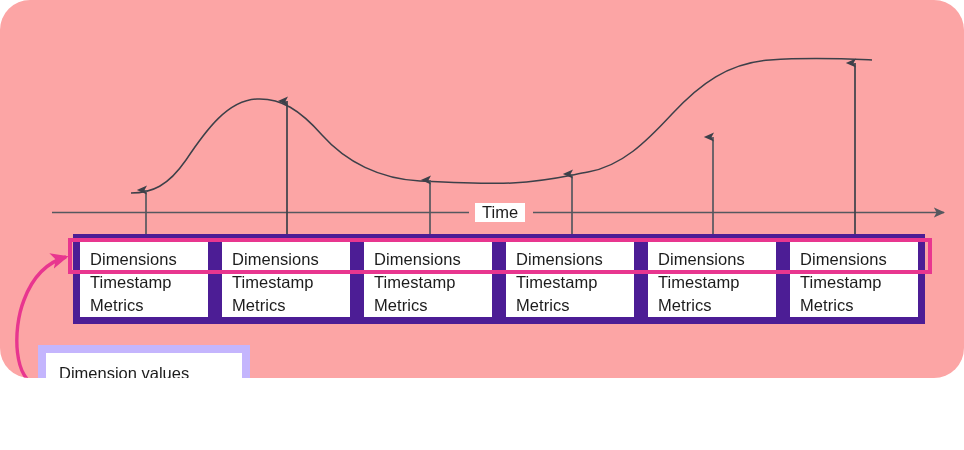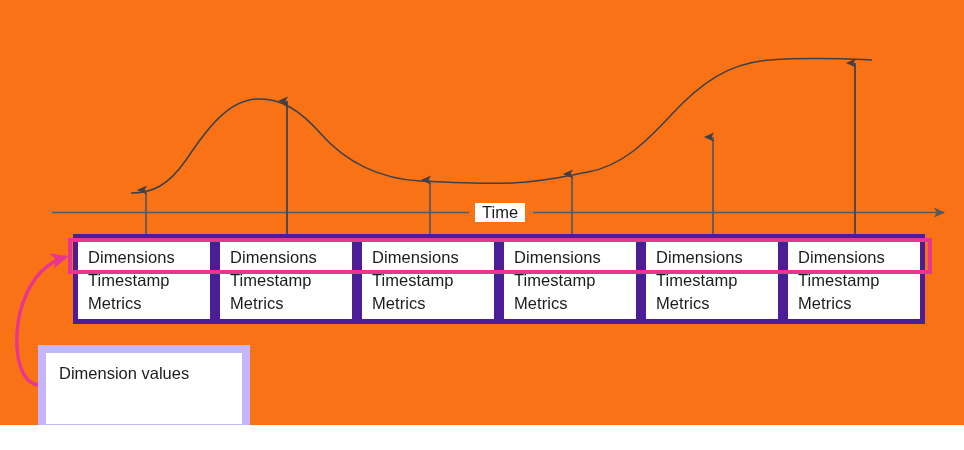--- a/index.html
+++ b/index.html
@@ -7,35 +7,36 @@
     padding: 0;
     background: #ffffff;
   }
   body {
     font-family: "Liberation Sans", sans-serif;
     color: #222222;
   }
   #canvas {
     position: relative;
     width: 964px;
-    height: 425px;
-    background: #f97316;
+    height: 378px;
+    background: #fca5a5;
     overflow: hidden;
+    border-radius: 30px;
   }
   #diagram-svg {
     position: absolute;
     left: 0;
     top: 0;
     width: 964px;
     height: 450px;
   }
   .record-box {
     position: absolute;
     box-sizing: border-box;
-    border: 5px solid #4c1d95;
+    border: 7px solid #4c1d95;
     background: #ffffff;
     padding: 7px 0 0 10px;
     font-size: 16.5px;
     line-height: 23px;
     color: #1c1c1c;
     letter-spacing: 0.05px;
   }
   .record-line {
     display: block;
     white-space: nowrap;

